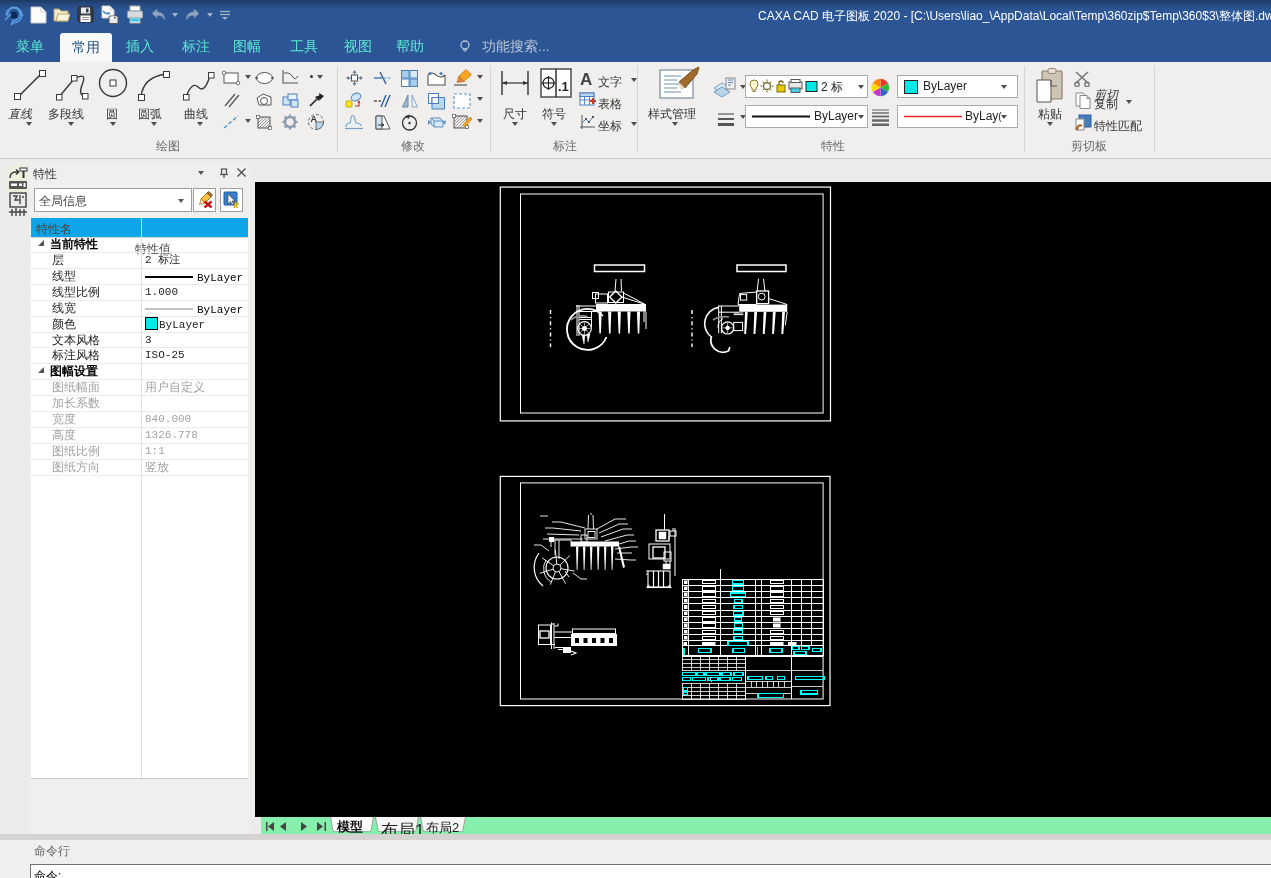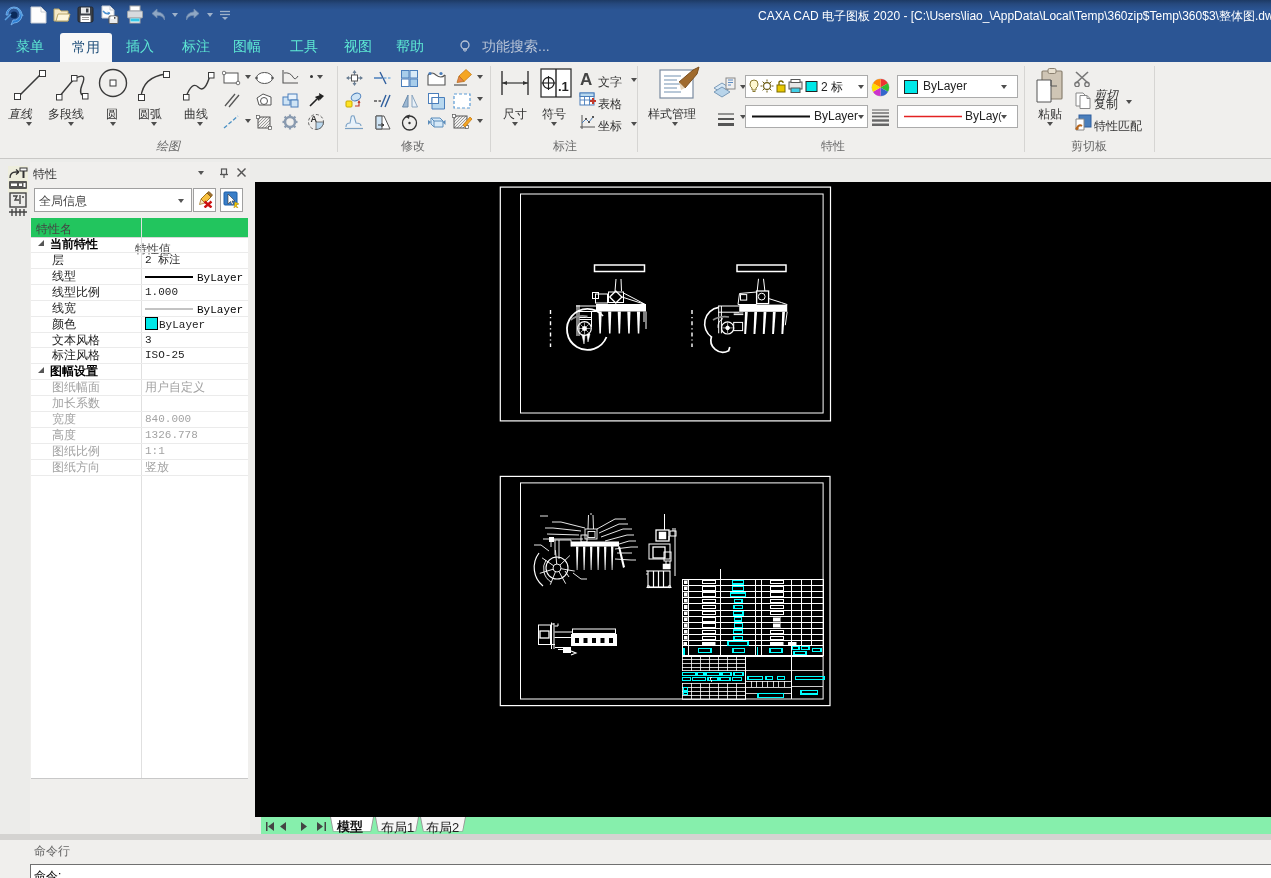--- a/index.html
+++ b/index.html
@@ -104,21 +104,21 @@
   <div id="menusel">常用</div>
 </div>
 <div class="abs" id="ribbon">
 
   <div class="rsep" style="left:337px;"></div>
   <div class="rsep" style="left:490px;"></div>
   <div class="rsep" style="left:637px;"></div>
   <div class="rsep" style="left:1024px;"></div>
   <div class="rsep" style="left:1154px;"></div>
 
-  <div class="rlabel" style="left:140px;width:56px;font-style:italic;">绘图</div>
+  <div class="rlabel" style="left:140px;width:56px;">绘图</div>
   <div class="rlabel" style="left:385px;width:56px;">修改</div>
   <div class="rlabel" style="left:537px;width:56px;">标注</div>
   <div class="rlabel" style="left:805px;width:56px;">特性</div>
   <div class="rlabel" style="left:1067px;width:44px;">剪切板</div>
 
   <svg class="abs" style="left:12px;top:7px;" width="36" height="32" viewBox="0 0 36 32">
       <line x1="6" y1="28" x2="30" y2="4" stroke="#3a3a3a" stroke-width="1.6"></line>
       <rect x="2.5" y="24.5" width="6" height="6" fill="#fff" stroke="#3a3a3a"></rect>
       <rect x="27.5" y="1.5" width="6" height="6" fill="#fff" stroke="#3a3a3a"></rect>
     </svg>
@@ -544,21 +544,21 @@
         </svg>
     </div>
     <div class="combo" style="left:190px;top:26px;width:21px;height:22px;border-color:#a0a0a0;">
       <svg class="abs" style="left:2px;top:2px;" width="17" height="17" viewBox="0 0 17 17">
           <rect x="1" y="1" width="13" height="13" rx="1" fill="#3a7ec8" stroke="#1a5ea8"></rect>
           <path d="M5 3 L5 13 L7.5 10.5 L9 14 L10.5 13 L9 10 L12 10 Z" fill="#fff" stroke="#333" stroke-width="0.6"></path>
           <path d="M12 11 L16 13 L13 14 L15 17 L12 15.5 L11 17 Z" fill="#ffcc00" stroke="#aa8800" stroke-width="0.5"></path>
         </svg>
     </div>
     <div id="ptable" style="position:absolute;left:1px;top:56px;width:217px;height:561px;background:#fff;font-size:12px;">
-      <div style="position:absolute;left:0;top:0;width:217px;height:19px;background:#22c55e;border-bottom:1px solid #d8d8d8;">
+      <div style="position:absolute;left:0;top:0;width:217px;height:19px;background:#0ea5e9;border-bottom:1px solid #d8d8d8;">
         <span style="position:absolute;left:5px;top:3px;color:#444;">特性名</span>
         <span style="position:absolute;left:104px;top:3px;color:#444;margin-top:20px;">特性值</span>
       </div>
       <div style="position:absolute;left:110px;top:0;width:1px;height:561px;background:#e0e0e0;"></div>
       <div id="prows" style="position:absolute;left:0;top:19px;width:217px;">
         <div class="ptrow psec"><svg width="8" height="8" viewBox="0 0 8 8" style="margin:0 5px 1px 6px;">
               <path d="M7 1 L7 7 L1 7 Z" fill="#555"></path>
             </svg><b>当前特性</b></div>
         <div class="ptrow">
             <span class="pn">层</span>
@@ -894,21 +894,21 @@
           <path d="M9 0 L3 4.5 L9 9 Z"></path>
           <path d="M21 0 L15 4.5 L21 9 Z"></path>
           <path d="M36 0 L42 4.5 L36 9 Z"></path>
           <path d="M52 0 L58 4.5 L52 9 Z"></path>
           <path d="M59.5 0 L59.5 9 L61 9 L61 0 Z"></path>
         </g>
       </svg>
     <div style="position:absolute;left:69px;top:0;width:42px;height:18px;background:#fff;border:1px solid #999;border-top:none;transform:perspective(60px) rotateX(-28deg);transform-origin:top;"></div>
     <span style="position:absolute;left:76px;top:1px;font-size:13px;font-weight:bold;color:#111;">模型</span>
     <div style="position:absolute;left:114px;top:0;width:42px;height:18px;background:#f6f6f6;border:1px solid #999;border-top:none;transform:perspective(60px) rotateX(-28deg);transform-origin:top;"></div>
-    <span style="position:absolute;left:120px;top:2px;font-size:13px;color:#222;">布局1</span>
+    <span style="position:absolute;left:120px;top:2px;font-size:17px;color:#222;">布局1</span>
     <div style="position:absolute;left:159px;top:0;width:44px;height:18px;background:#f6f6f6;border:1px solid #999;border-top:none;transform:perspective(60px) rotateX(-28deg);transform-origin:top;"></div>
     <span style="position:absolute;left:165px;top:2px;font-size:13px;color:#222;">布局2</span>
   </div>
   <div class="abs" style="left:255px;top:677px;width:1016px;height:7px;background:#e2e1df;"></div>
 </div>
 <div class="abs" id="darkstrip"></div>
 <div class="abs" id="cmdlabelbar">
     <span style="position:absolute;left:34px;top:3px;font-size:12px;color:#666;">命令行</span>
   </div>
 <div class="abs" id="cmdinput">

